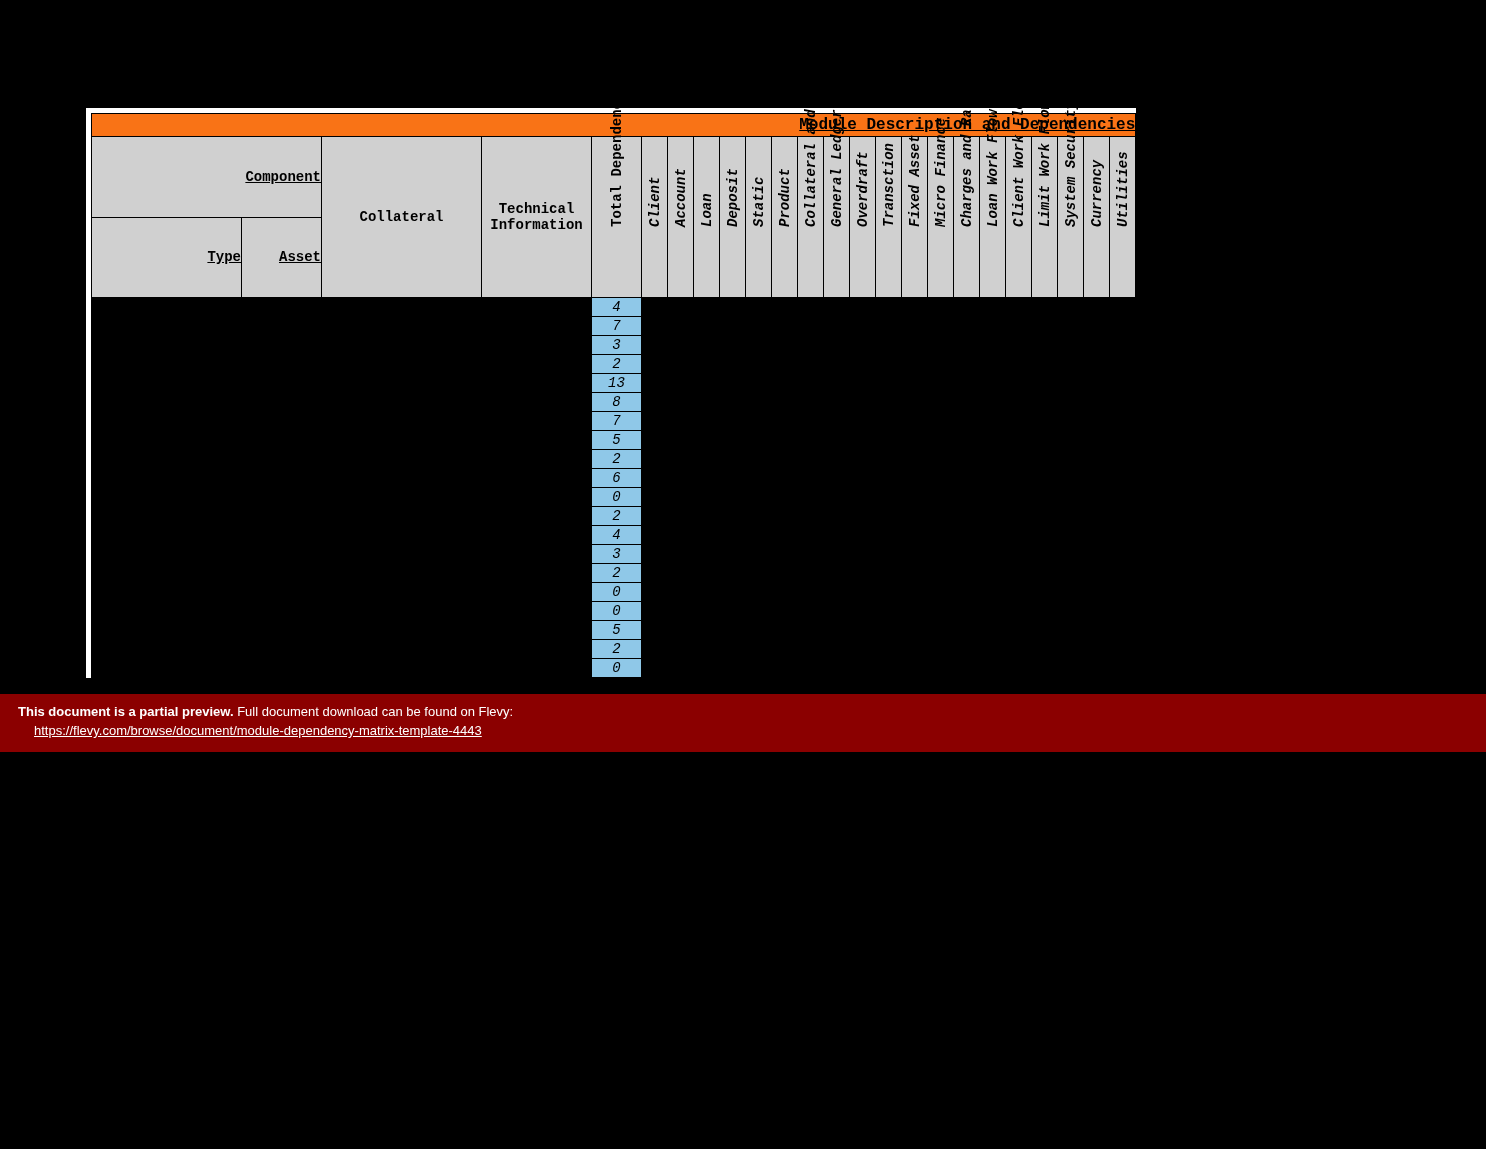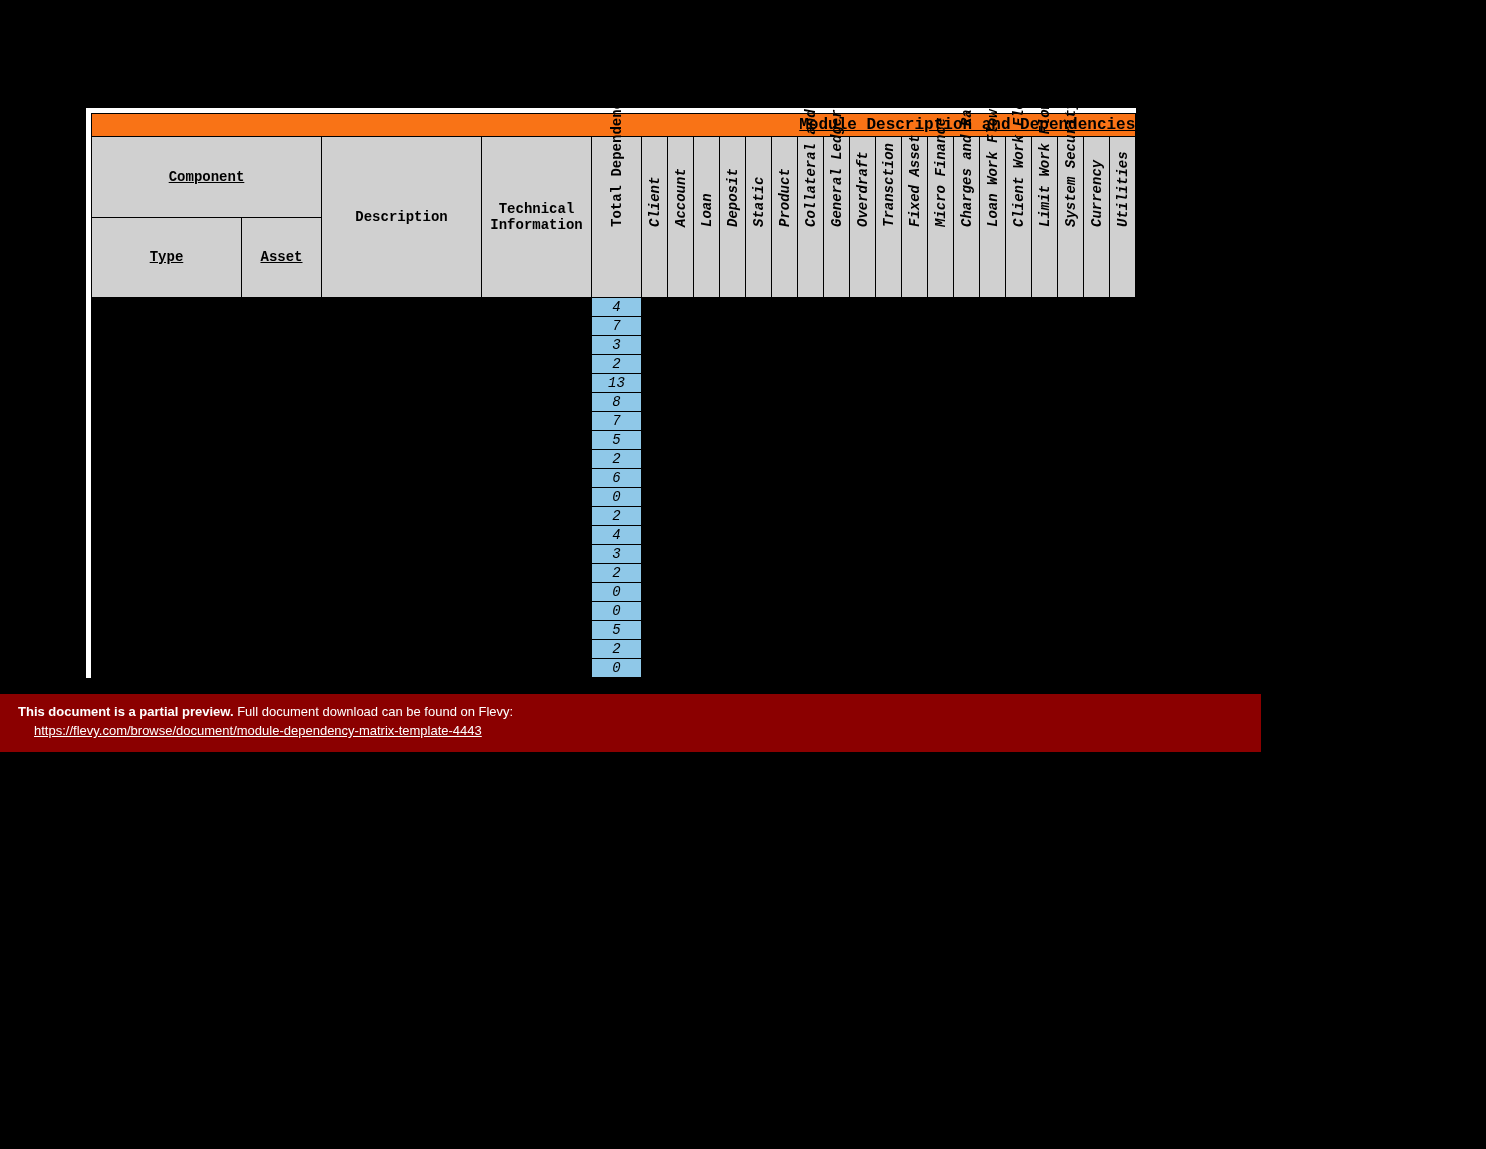--- a/index.html
+++ b/index.html
@@ -46,20 +46,21 @@
 
   .hdr {
     background: #d0d0d0;
     font-size: 14px;
     text-align: center;
     font-weight: bold;
   }
 
   .hdr.underline {
     text-decoration: underline;
+    text-align: right;
   }
 
   .vhdr {
     background: #d0d0d0;
     font-size: 14px;
     font-style: italic;
     font-weight: bold;
     height: 160px;
     vertical-align: middle;
   }
@@ -99,21 +100,21 @@
   .type-col   { width: 80px; }
   .desc-col   { width: 160px; }
   .tech-col   { width: 110px; }
   .total-col  { width: 50px; }
   .mod-col    { width: 26px; }
 
   .banner {
     position: absolute;
     left: 0;
     top: 694px;
-    width: 1261px;
+    width: 1486px;
     background: #8b0000;
     padding: 10px 18px 14px 18px;
     box-sizing: border-box;
     font-family: Arial, sans-serif;
     font-size: 13px;
     color: #fff;
   }
   .banner .line1 { margin-bottom: 4px; }
   .banner .line1 b { font-weight: bold; }
   .banner a {
@@ -154,21 +155,21 @@
         <col class="mod-col">
     </colgroup>
 
     <tbody>
         <tr>
       <th class="title-cell" colspan="24">Module Description and Dependencies</th>
     </tr>
 
     <tr>
       <th class="hdr underline" colspan="2">Component</th>
-      <th class="hdr" rowspan="2">Description</th>
+      <th class="hdr" rowspan="2">Collateral</th>
       <th class="hdr" rowspan="2">Technical Information</th>
       <th class="vhdr total" rowspan="2">
             <span class="rot">Total Dependencies</span>
           </th>
 
       <th class="vhdr" rowspan="2">
             <span class="rot">Client</span>
           </th>
       <th class="vhdr" rowspan="2">
             <span class="rot">Account</span>

